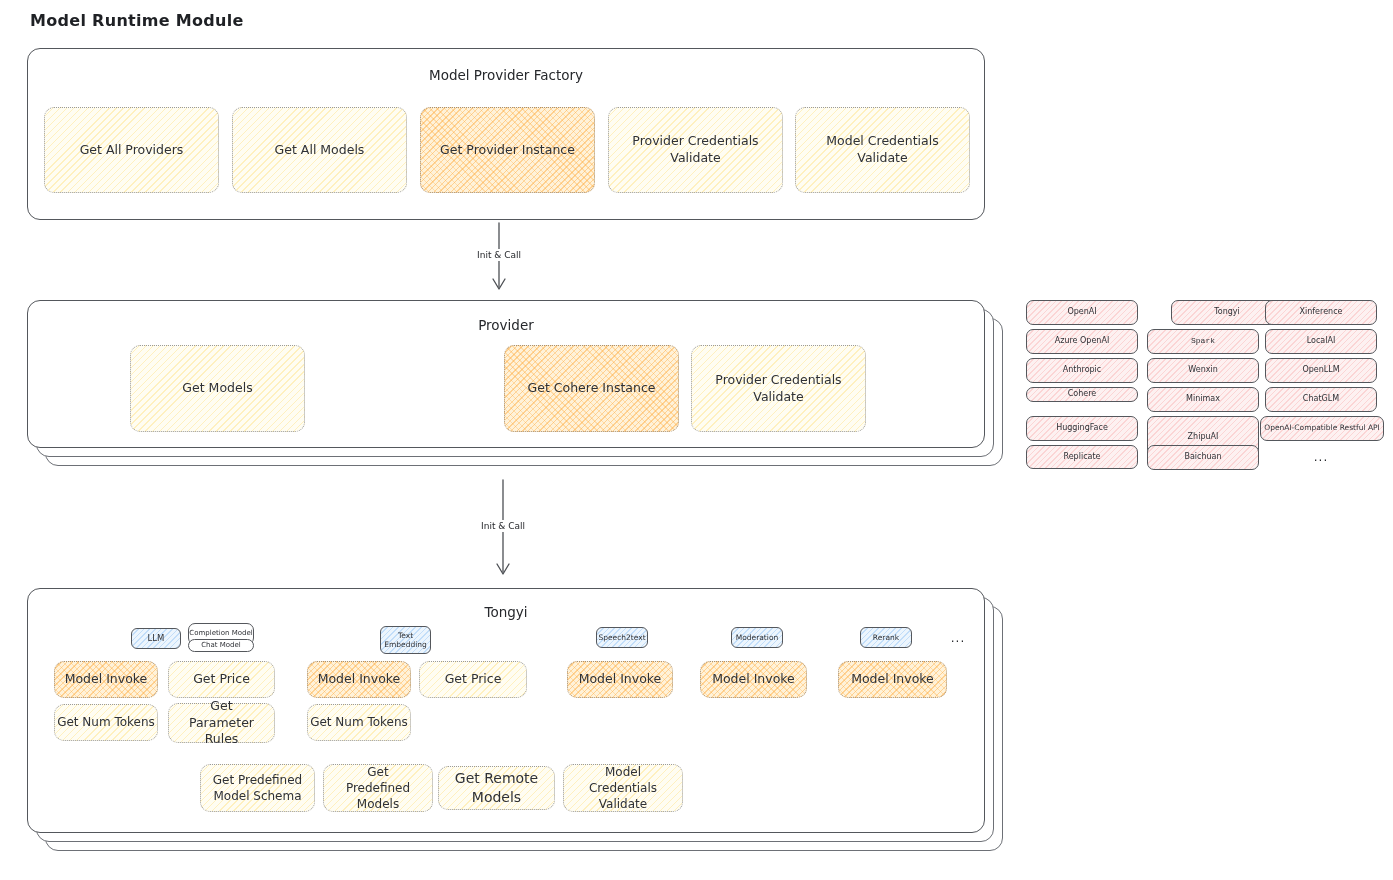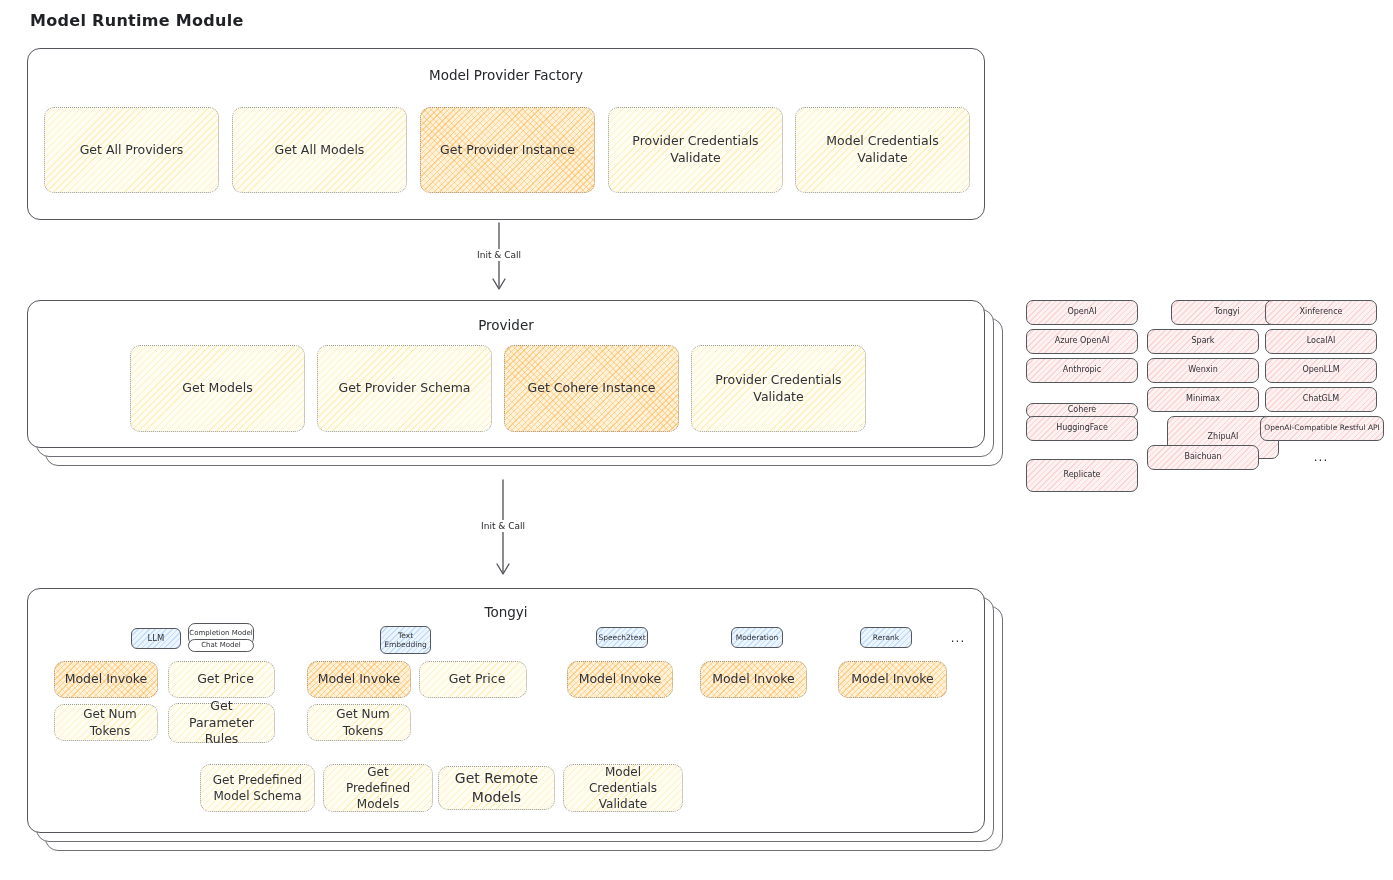--- a/index.html
+++ b/index.html
@@ -7,21 +7,21 @@
           font-family:"DejaVu Sans",sans-serif;color:#2f3136;}
   .abs{position:absolute;box-sizing:border-box;}
   .page-title{font-size:16px;font-weight:600;letter-spacing:.3px;color:#1f2125;}
   .bigbox{border:1.6px solid #54575c;border-radius:13px;background:#fff;z-index:3;}
   .layer{border:1.4px solid #6d7076;border-radius:13px;background:#fff;}
   .z1{z-index:1}.z2{z-index:2}
   .bigbox-title{position:absolute;left:0;right:0;text-align:center;font-size:13.5px;color:#26282c;}
   .cell{display:flex;align-items:center;justify-content:center;text-align:center;line-height:1.35;}
   .ybox{background-color:#fffdf2;
         background-image:repeating-linear-gradient(135deg,rgba(255,219,108,.38) 0,rgba(255,219,108,.38) 1px,transparent 1px,transparent 5px);
-        border:1.3px dotted #9a9a9a;border-radius:10px;font-size:12.5px;padding-left:8px;}
+        border:1.3px dotted #9a9a9a;border-radius:10px;font-size:12.5px;}
   .obox{background-color:#fff2d9;
         background-image:repeating-linear-gradient(135deg,rgba(255,168,56,.45) 0,rgba(255,168,56,.45) 1px,transparent 1px,transparent 4px),
                          repeating-linear-gradient(45deg,rgba(255,168,56,.30) 0,rgba(255,168,56,.30) 1px,transparent 1px,transparent 5px);
         border:1.3px dotted #a59178;border-radius:10px;font-size:12.5px;}
   .pinkbox{background-color:#fdf1f1;
         background-image:repeating-linear-gradient(135deg,rgba(248,155,155,.33) 0,rgba(248,155,155,.33) 1px,transparent 1px,transparent 4px);
         border:1.3px solid #54575c;border-radius:7px;font-size:8px;z-index:3;}
   .bluebox{background-color:#ecf5fd;
         background-image:repeating-linear-gradient(135deg,rgba(116,178,242,.35) 0,rgba(116,178,242,.35) 1px,transparent 1px,transparent 4px);
         border:1.2px solid #54575c;border-radius:6px;font-size:7.5px;line-height:1.25;z-index:4;}
@@ -52,36 +52,35 @@
     <polyline points="7,56 13,66 19,56"></polyline>
   </svg>
   <div class="abs arrow-label" style="left:459px;top:249px;width:80px;">Init &amp; Call</div>
 
   <div class="abs layer z1" style="left:45px;top:318px;width:958px;height:148px;"></div>
   <div class="abs layer z2" style="left:36px;top:309px;width:958px;height:148px;"></div>
   <div class="abs bigbox" style="left:27px;top:300px;width:958px;height:148px;">
     <div class="bigbox-title" style="top:16px;">Provider</div>
   </div>
   <div class="abs cell ybox" style="left:130px;top:345px;width:175px;height:87px;padding:0 18px;z-index:4;">Get Models</div>
-  <div class="abs cell ybox" style="left:317px;top:345px;width:175px;height:87px;padding:0 18px;z-index:4;">Get Provider Schema</div>
   <div class="abs cell obox" style="left:504px;top:345px;width:175px;height:87px;padding:0 18px;z-index:4;">Get Cohere Instance</div>
   <div class="abs cell ybox" style="left:691px;top:345px;width:175px;height:87px;padding:0 18px;z-index:4;">Provider Credentials Validate</div>
 
   <div class="abs cell pinkbox" style="left:1026px;top:300px;width:112px;height:25px;">OpenAI</div>
   <div class="abs cell pinkbox" style="left:1026px;top:329px;width:112px;height:25px;">Azure OpenAI</div>
   <div class="abs cell pinkbox" style="left:1026px;top:358px;width:112px;height:25px;">Anthropic</div>
-  <div class="abs cell pinkbox" style="left:1026px;top:387px;width:112px;height:15px;margin-top:16px;">Cohere</div>
+  <div class="abs cell pinkbox" style="left:1026px;top:387px;width:112px;height:15px;">Cohere</div>
   <div class="abs cell pinkbox" style="left:1026px;top:416px;width:112px;height:25px;">HuggingFace</div>
-  <div class="abs cell pinkbox" style="left:1026px;top:459px;width:112px;height:33px;">Replicate</div>
+  <div class="abs cell pinkbox" style="left:1026px;top:445px;width:112px;height:24px;">Replicate</div>
 
   <div class="abs cell pinkbox" style="left:1147px;top:300px;width:112px;height:25px;margin-left:24px;">Tongyi</div>
-  <div class="abs cell pinkbox" style="left:1147px;top:329px;width:112px;height:25px;">Spark</div>
+  <div class="abs cell pinkbox" style="left:1147px;top:329px;width:112px;height:25px;font-family:Liberation Mono, monospace;">Spark</div>
   <div class="abs cell pinkbox" style="left:1147px;top:358px;width:112px;height:25px;">Wenxin</div>
   <div class="abs cell pinkbox" style="left:1147px;top:387px;width:112px;height:25px;">Minimax</div>
-  <div class="abs cell pinkbox" style="left:1147px;top:416px;width:112px;height:43px;margin-left:20px;">ZhipuAI</div>
+  <div class="abs cell pinkbox" style="left:1147px;top:416px;width:112px;height:43px;">ZhipuAI</div>
   <div class="abs cell pinkbox" style="left:1147px;top:445px;width:112px;height:25px;">Baichuan</div>
 
   <div class="abs cell pinkbox" style="left:1265px;top:300px;width:112px;height:25px;">Xinference</div>
   <div class="abs cell pinkbox" style="left:1265px;top:329px;width:112px;height:25px;">LocalAI</div>
   <div class="abs cell pinkbox" style="left:1265px;top:358px;width:112px;height:25px;">OpenLLM</div>
   <div class="abs cell pinkbox" style="left:1265px;top:387px;width:112px;height:25px;">ChatGLM</div>
   <div class="abs cell pinkbox" style="left:1260px;top:416px;width:124px;height:25px;font-size:7.5px;white-space:nowrap;">OpenAI-Compatible Restful API</div>
   <div class="abs cell dots" style="left:1265px;top:445px;width:112px;height:25px;">...</div>
 
   <svg class="abs arrow" style="left:490px;top:480px;" width="26" height="100">

